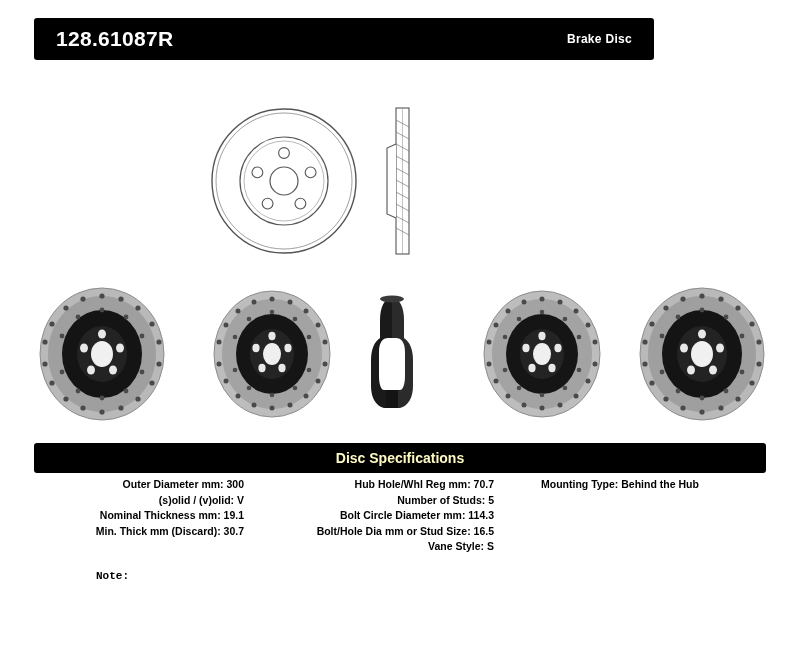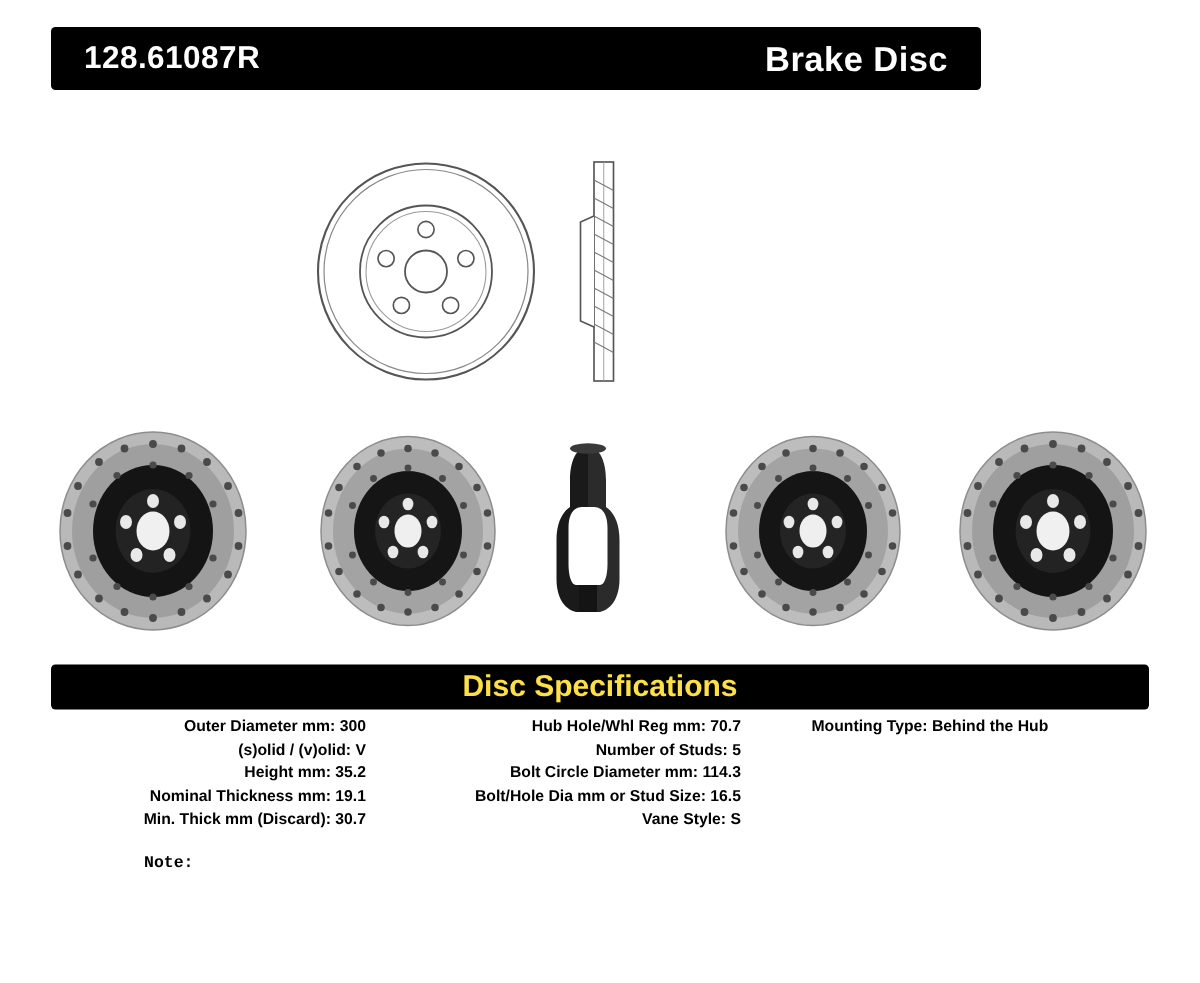--- a/index.html
+++ b/index.html
@@ -32,21 +32,21 @@
     padding: 0 22px;
   }
   .part-number {
     color: #ffffff;
     font-size: 21px;
     font-weight: bold;
     letter-spacing: 0.3px;
   }
   .product-type {
     color: #ffffff;
-    font-size: 23px;
+    font-size: 12px;
     font-weight: bold;
     letter-spacing: 0.3px;
   }
 
   
   .drawing-area {
     position: absolute;
     left: 0;
     top: 62px;
     width: 800px;
@@ -69,22 +69,22 @@
     top: 443px;
     width: 732px;
     height: 30px;
     background: #000000;
     border-radius: 3px;
     display: flex;
     align-items: center;
     justify-content: center;
   }
   .spec-title {
-    color: #fde047;
-    font-size: 20px;
+    color: #fef9c3;
+    font-size: 14px;
     font-weight: bold;
   }
 
   .specs {
     position: absolute;
     left: 34px;
     top: 477px;
     width: 740px;
     height: 90px;
     font-size: 10.5px;
@@ -348,21 +348,20 @@
 </div>
 
 <div class="spec-panel">
   <div class="spec-title">Disc Specifications</div>
 </div>
 
 <div class="specs">
   <div class="spec-col col-left">
     <div class="spec-line">Outer Diameter mm: 300</div>
     <div class="spec-line">(s)olid / (v)olid: V</div>
-    <div class="spec-line">Height mm: 35.2</div>
     <div class="spec-line">Nominal Thickness mm: 19.1</div>
     <div class="spec-line">Min. Thick mm (Discard): 30.7</div>
   </div>
 
   <div class="spec-col col-mid">
     <div class="spec-line">Hub Hole/Whl Reg mm: 70.7</div>
     <div class="spec-line">Number of Studs: 5</div>
     <div class="spec-line">Bolt Circle Diameter mm: 114.3</div>
     <div class="spec-line">Bolt/Hole Dia mm or Stud Size: 16.5</div>
     <div class="spec-line">Vane Style: S</div>

